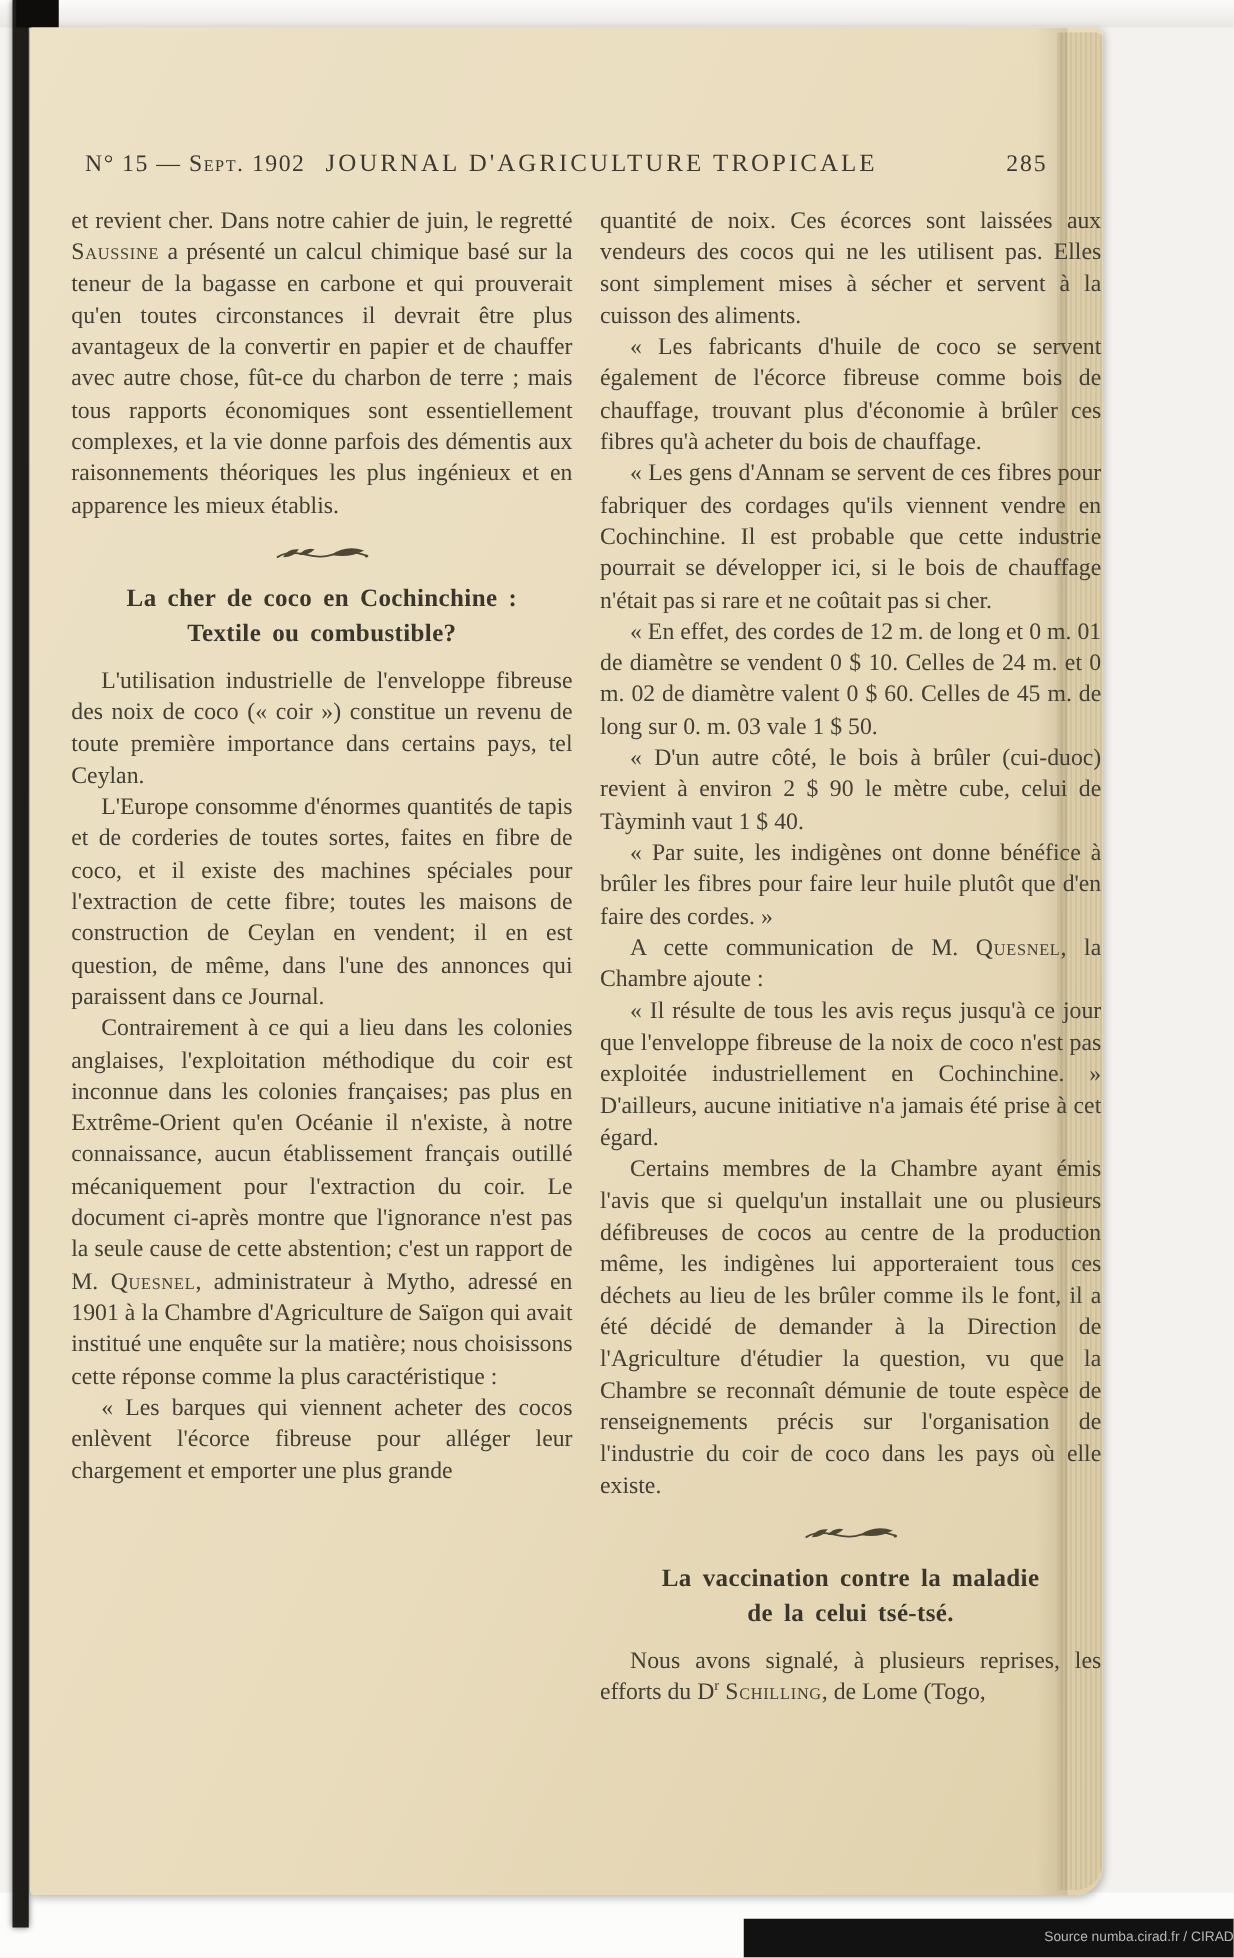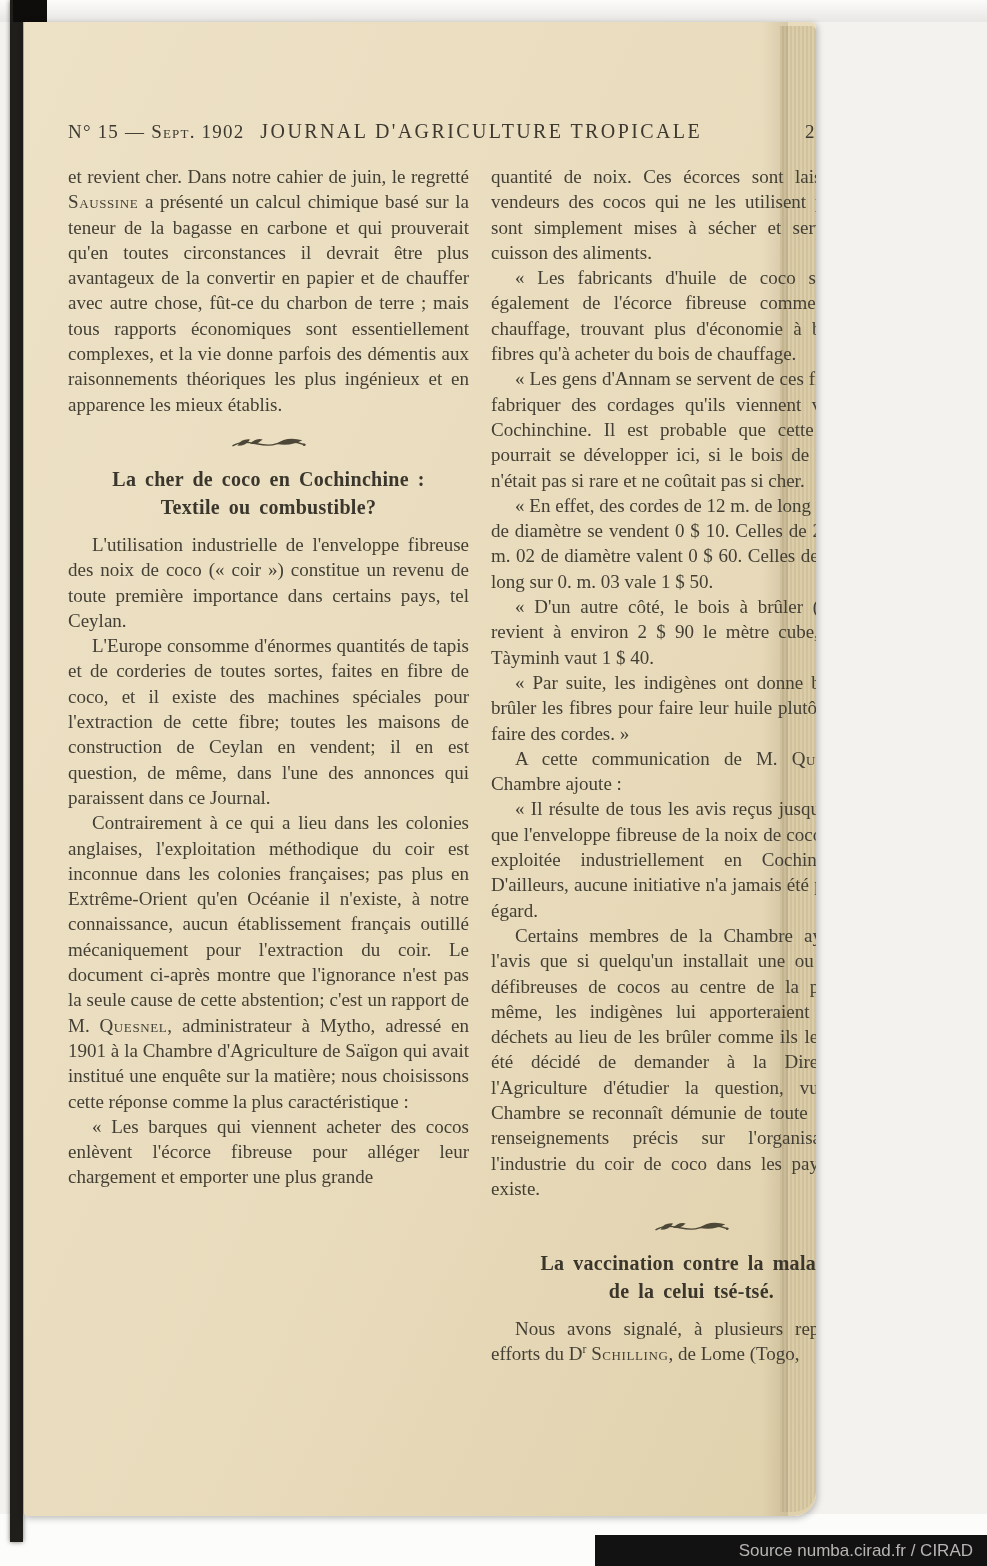--- a/index.html
+++ b/index.html
@@ -21,21 +21,21 @@
   .spine {
     position: absolute; left: 10px; top: 0; width: 13px; height: 1542px;
     background: #201e1b;
     box-shadow: 0 0 5px rgba(0,0,0,.55);
   }
   .spine-mark {
     position: absolute; left: 13px; top: 0; width: 34px; height: 22px;
     background: #0e0d0c;
   }
   .sheet {
-    position: absolute; left: 24px; top: 22px; width: 792px; height: 1494px;
+    position: absolute; left: 24px; top: 22px; width: 858px; height: 1494px;
     background: linear-gradient(115deg, #ede1c6 0%, #e9dcbd 55%, #e0d1ac 100%);
     border-radius: 2px 5px 22px 4px;
     box-shadow: 1px 2px 7px rgba(0,0,0,.28);
     overflow: hidden;
   }
   .page-edge {
     position: absolute; right: 0; top: 4px; width: 36px; height: 1486px;
     background: repeating-linear-gradient(90deg, #d9cba7 0 2px, #cdbe97 2px 4px);
     border-radius: 0 5px 22px 0;
     opacity: .85;
@@ -46,21 +46,21 @@
   }
   .masthead {
     position: absolute; left: 44px; top: 98px; width: 822px;
     display: flex; align-items: baseline;
     font-size: 19px; color: #3d3930;
   }
   .issue { font-variant: small-caps; letter-spacing: 1.2px; white-space: pre; }
   .jtitle { flex: 1; margin-left: 16px; font-size: 20px; letter-spacing: 2.4px; }
   .pnum { letter-spacing: 1.5px; margin-right: 52px; }
   .cols {
-    position: absolute; left: 44px; top: 142px; width: 824px;
+    position: absolute; left: 33px; top: 142px; width: 824px;
     display: flex; gap: 22px;
   }
   .col {
     width: 405px;
     font-size: 19px; line-height: 25.3px;
     color: #433f35;
     text-align: justify;
   }
   .para { margin: 0; }
   .para.indent { text-indent: 24px; }
@@ -73,23 +73,22 @@
     margin: 13px 0 11px;
     word-spacing: 3.5px; letter-spacing: .3px;
   }
   .fleuron { text-align: center; margin: 17px 0 2px; color: #4c4736; height: 18px; }
   .fleuron svg { display: inline-block; vertical-align: top; }
   .source-bar {
     position: absolute; right: 0; bottom: 0; width: 392px; height: 31px;
     background: #121212;
     color: #b7b5b2;
     font-family: "Liberation Sans", sans-serif;
-    font-size: 17px; line-height: 31px;
+    font-size: 11px; line-height: 31px;
     text-align: right;
-    padding-right: 14px;
     box-sizing: border-box;
   }
 </style>
 </head>
 <body>
 
 <div class="top-strip"></div>
 <div class="bottom-strip"></div>
 <div class="spine"></div>
 <div class="spine-mark"></div>

